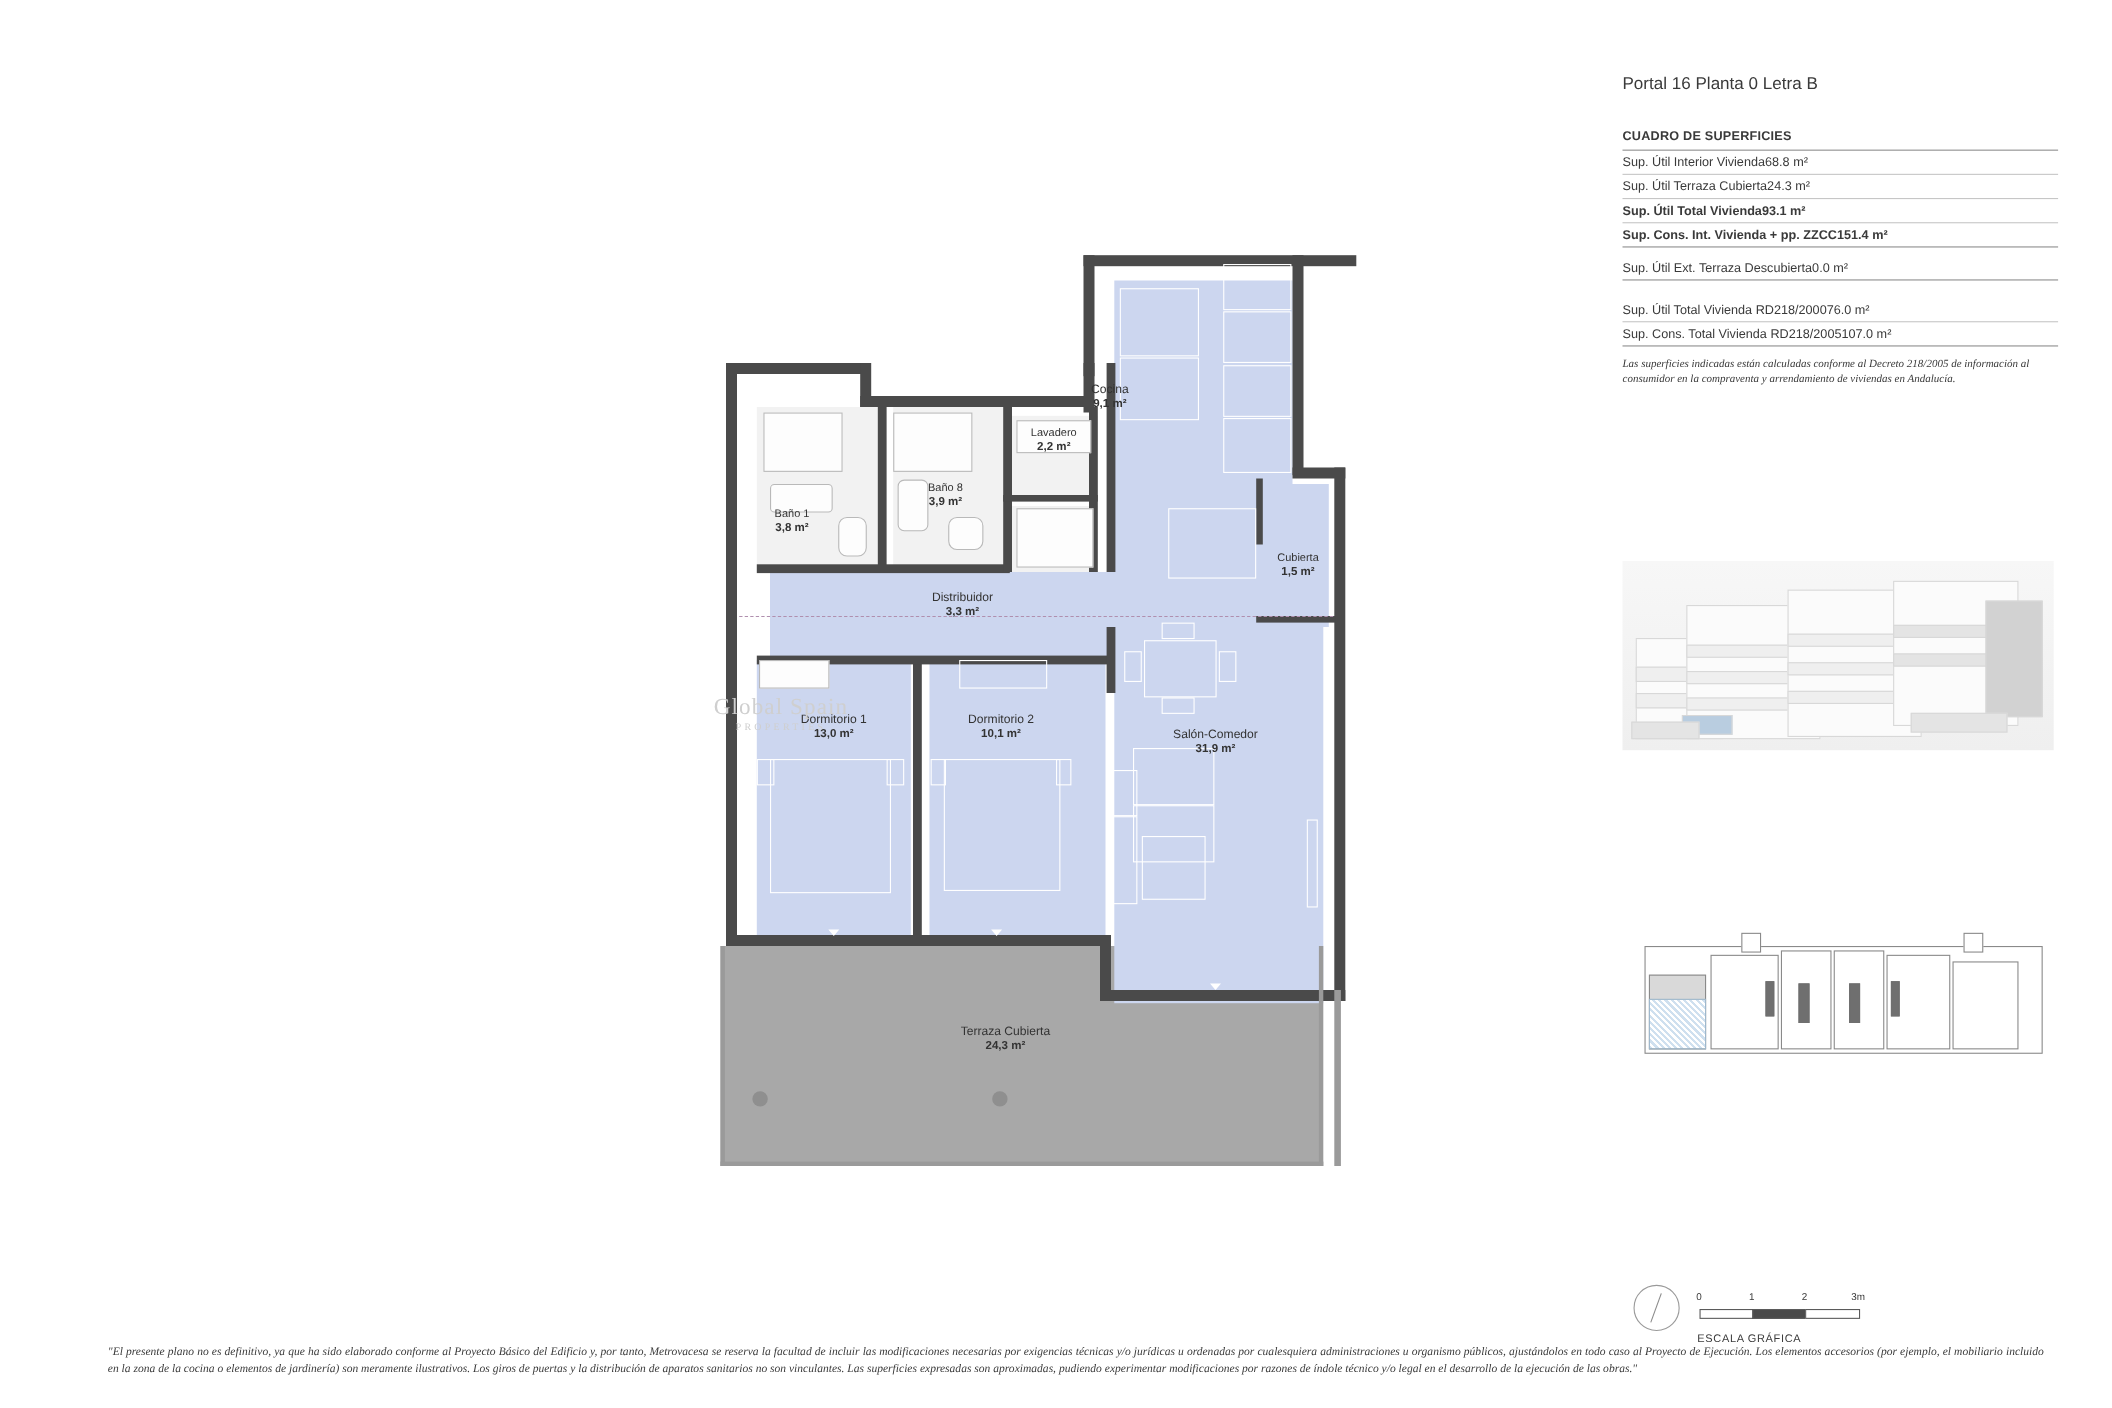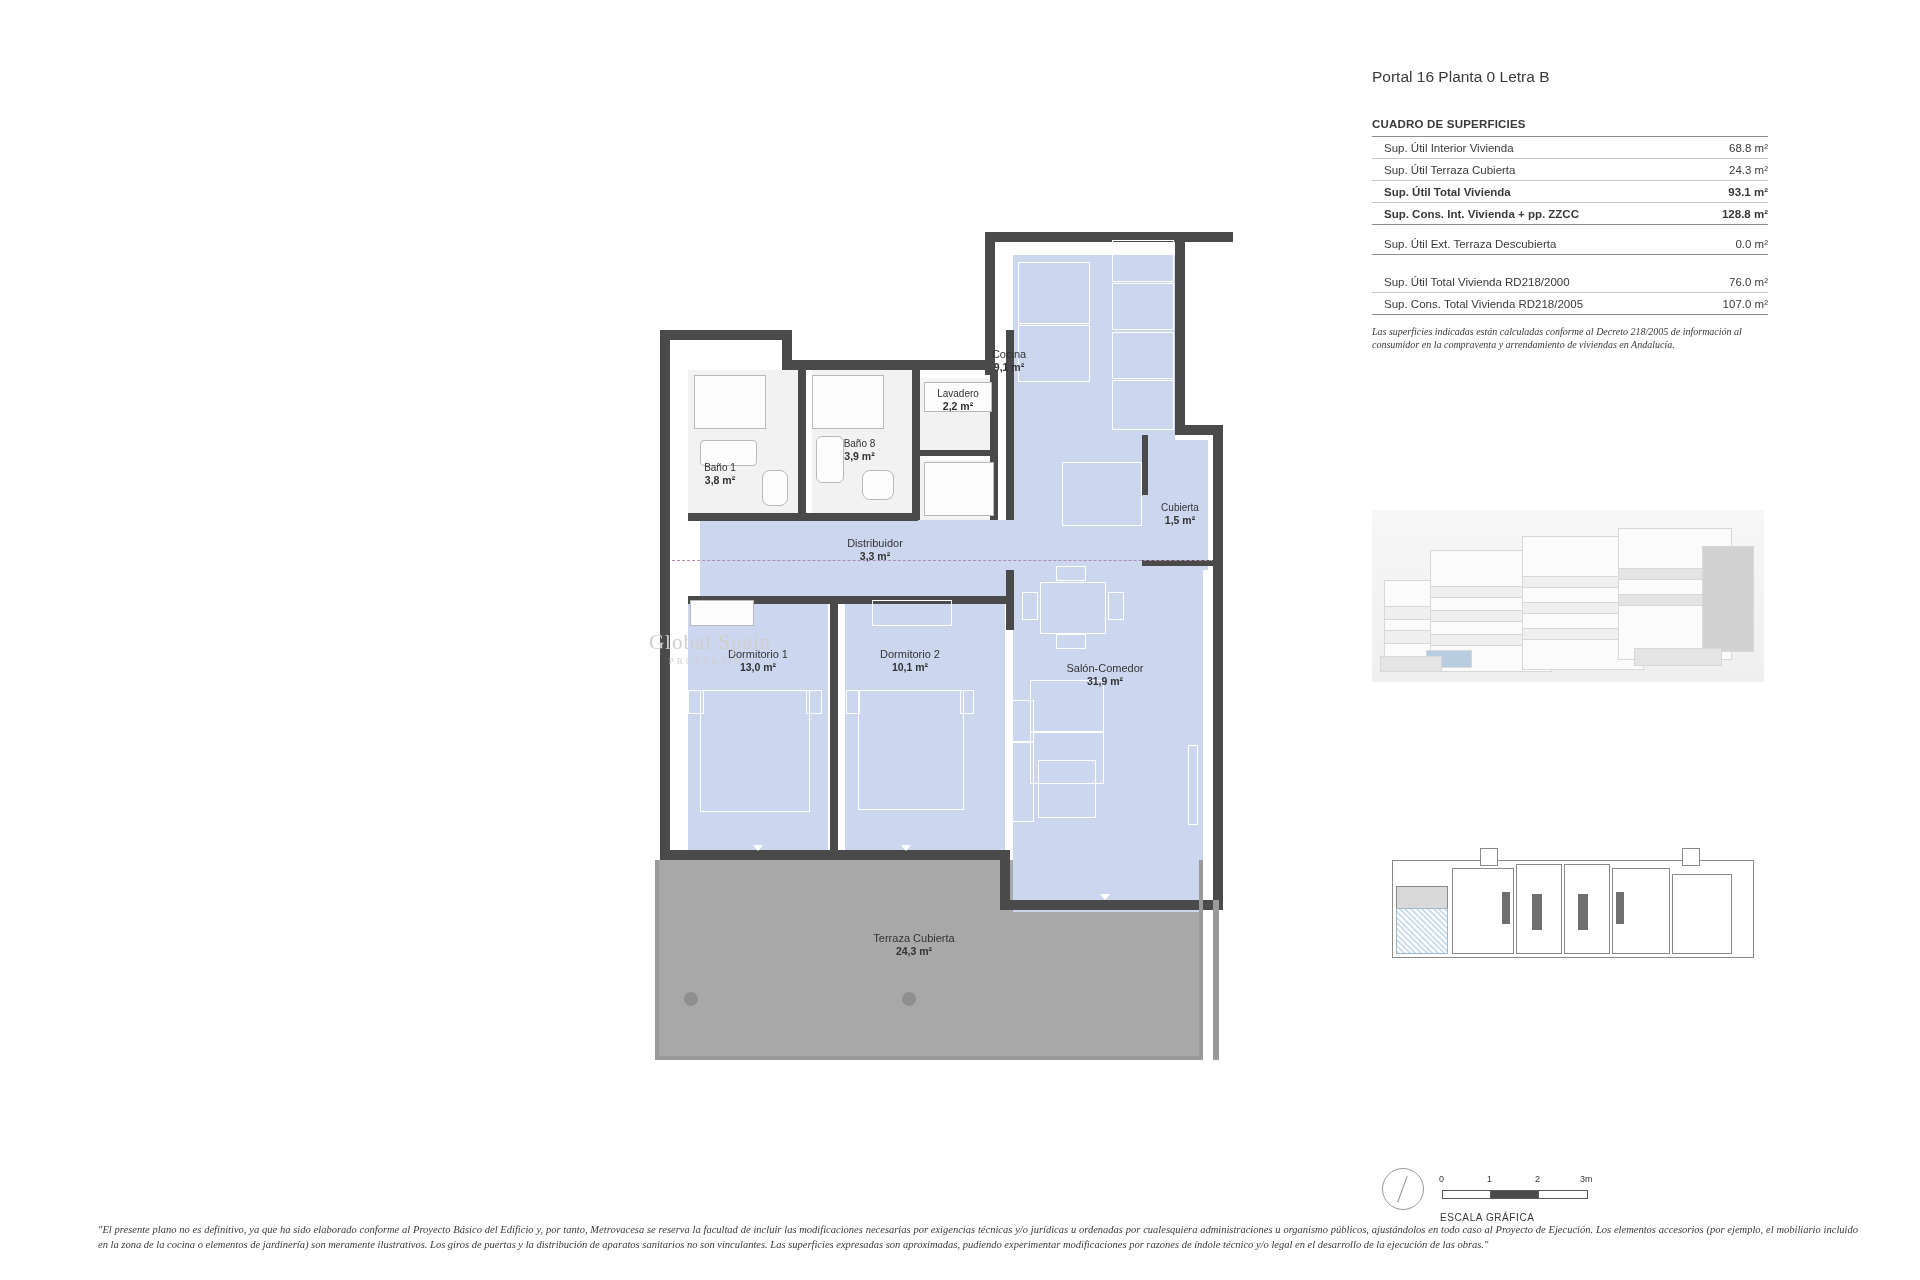--- a/index.html
+++ b/index.html
@@ -98,21 +98,21 @@
     position: absolute;
     width: 0; height: 0;
     border-left: 5px solid transparent;
     border-right: 5px solid transparent;
     border-top: 6px solid #ffffff;
   }
 
   
   #panel {
     position: absolute;
-    left: 1372px; top: 0;
+    left: 1475px; top: 0;
     width: 420px; height: 1280px;
   }
   #panel-title {
     position: absolute;
     left: 0; top: 68px;
     font-size: 15.5px;
     color: #3a3a3a;
   }
   #table-wrap {
     position: absolute;
@@ -127,26 +127,24 @@
     padding-bottom: 6px;
   }
   .rule {
     height: 1px;
     background: #8e8e8e;
     width: 100%;
   }
   .rule.light { background: #c6c6c6; }
   .row {
     display: flex;
-    justify-content: space-between;
     align-items: baseline;
     font-size: 11.5px;
     padding: 5px 0 4px 0;
     color: #3a3a3a;
-    margin-left: 12px;
   }
   .row.bold { font-weight: bold; }
   .row .val { text-align: right; white-space: nowrap; }
   .spacer8 { height: 8px; }
   .note {
     font-family: "Liberation Serif", serif;
     font-style: italic;
     font-size: 10px;
     line-height: 13px;
     color: #3a3a3a;
@@ -416,21 +414,21 @@
     <div class="rule light"></div>
 
     <div class="row bold">
       <span>Sup. Útil Total Vivienda</span>
       <span class="val">93.1 m²</span>
     </div>
     <div class="rule light"></div>
 
     <div class="row bold">
       <span>Sup. Cons. Int. Vivienda + pp. ZZCC</span>
-      <span class="val">128.8 m²</span>
+      <span class="val">151.4 m²</span>
     </div>
     <div class="rule"></div>
 
     <div class="spacer8"></div>
 
     <div class="row">
       <span>Sup. Útil Ext. Terraza Descubierta</span>
       <span class="val">0.0 m²</span>
     </div>
     <div class="rule"></div>

